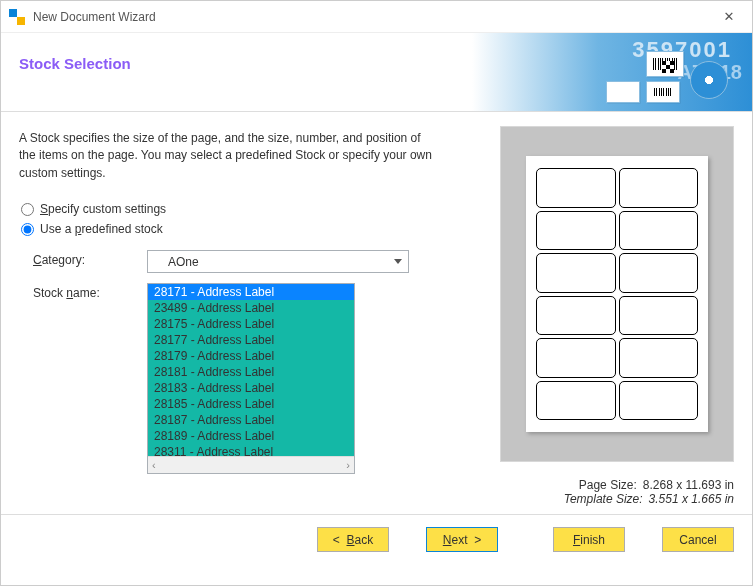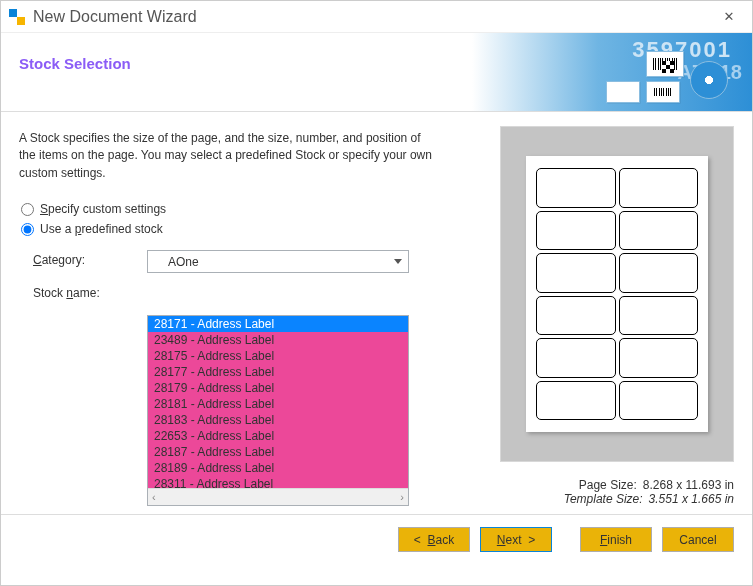--- a/index.html
+++ b/index.html
@@ -31,21 +31,21 @@
   .app-icon::before {
     content:"";
     position:absolute; left:0; top:0;
     width:8px; height:8px; background:#0a84d8;
   }
   .app-icon::after {
     content:"";
     position:absolute; right:0; bottom:0;
     width:8px; height:8px; background:#f7b500;
   }
-  .title-text { color:#555; font-size:16px; }
+  .title-text { color:#555; font-size:12px; }
   .close-x {
     position:absolute; right:0; top:0;
     width:46px; height:100%;
     display:flex; align-items:center; justify-content:center;
     color:#555; font-size:13px;
   }
   .header {
     height: 78px;
     background: #fff;
     position: relative;
@@ -148,24 +148,23 @@
   .combo::after {
     content:"";
     position:absolute; right:6px; top:50%;
     width:0; height:0;
     border-left:4px solid transparent;
     border-right:4px solid transparent;
     border-top:5px solid #555;
     transform: translateY(-3px);
   }
   .listbox-wrap {
-    width:262px;
+    width:208px;
     border:1px solid #aab0b6;
-    background:#ec4899;
-    margin-top:32px;
+    background:#14b8a6;
   }
   .listbox {
     height: 172px;
     overflow-y: scroll;
     font-size:12px;
   }
   .listbox .item {
     padding: 1px 6px;
     white-space:nowrap;
     cursor:default;
@@ -221,25 +220,26 @@
   .footer {
     border-top:1px solid #ddd;
     height:50px;
     display:flex; align-items:center; justify-content:flex-end;
     padding: 0 18px;
     gap:10px;
   }
   .btn {
     min-width:72px; height:25px;
     border:1px solid #adadad;
-    background:#eab308;
+    background:#fde047;
     font-size:12px;
     display:flex; align-items:center; justify-content:center;
     padding:0 10px;
     cursor:default;
+    margin-left:27px;
   }
   .btn.default { border:1px solid #0a84d8; }
 </style>
 </head>
 <body>
 
 <div class="titlebar">
   <span class="app-icon"></span>
   <span class="title-text">New Document Wizard</span>
   <div class="close-x">✕</div>
@@ -291,21 +291,21 @@
       <div class="form-label">Stock <u>n</u>ame:</div>
       <div class="listbox-wrap">
         <div class="listbox" id="stock-list">
             <div class="item selected">28171 - Address Label</div>
             <div class="item">23489 - Address Label</div>
             <div class="item">28175 - Address Label</div>
             <div class="item">28177 - Address Label</div>
             <div class="item">28179 - Address Label</div>
             <div class="item">28181 - Address Label</div>
             <div class="item">28183 - Address Label</div>
-            <div class="item">22653 - Address Label</div>
+            <div class="item">28185 - Address Label</div>
             <div class="item">28187 - Address Label</div>
             <div class="item">28189 - Address Label</div>
             <div class="item">28311 - Address Label</div>
           </div>
         <div class="hscroll">
           <span>‹</span>
           <span>›</span>
         </div>
       </div>
     </div>

